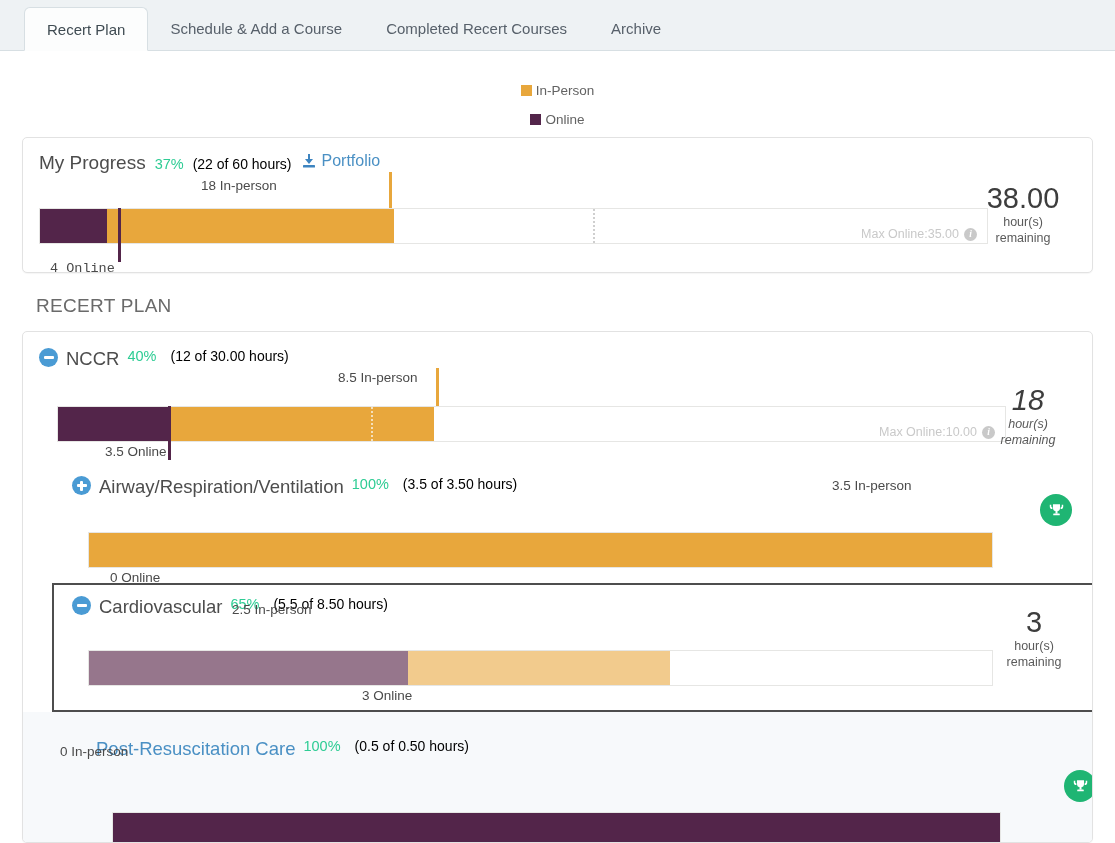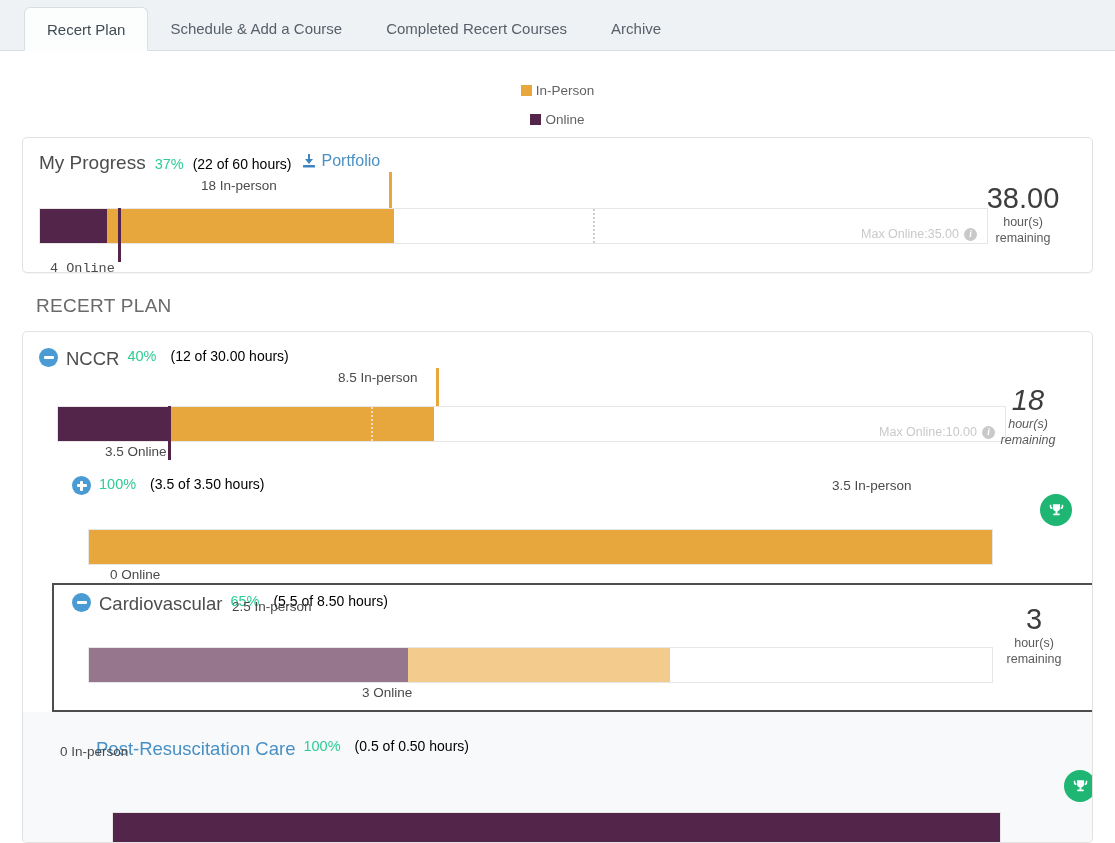--- a/index.html
+++ b/index.html
@@ -303,20 +303,21 @@
         <div class="unit">remaining</div>
       </div>
     </div>
 
     <div style="position:relative; padding:34px 16px 0 49px;">
       <div class="node-title">
         <span class="toggle-wrap toggle-icon">
           <span class="bar"></span>
             <span class="bar v"></span>
         </span>
+        <span class="name">Airway/Respiration/Ventilation</span>
         <span class="pct" style="margin-left:2px;">100%</span>
         <span class="hours-note" style="margin-left:8px;">(3.5 of 3.50 hours)</span>
       </div>
 
       <div class="label-top" style="left:809px; top:36px;">3.5 In-person</div>
 
       <div class="bar-row" style="margin-top:34px;">
         <div class="bar-track" style="margin-left:16px; width:905px;">
           <div class="seg seg-inperson" style="width:100%;"></div>
         </div>

